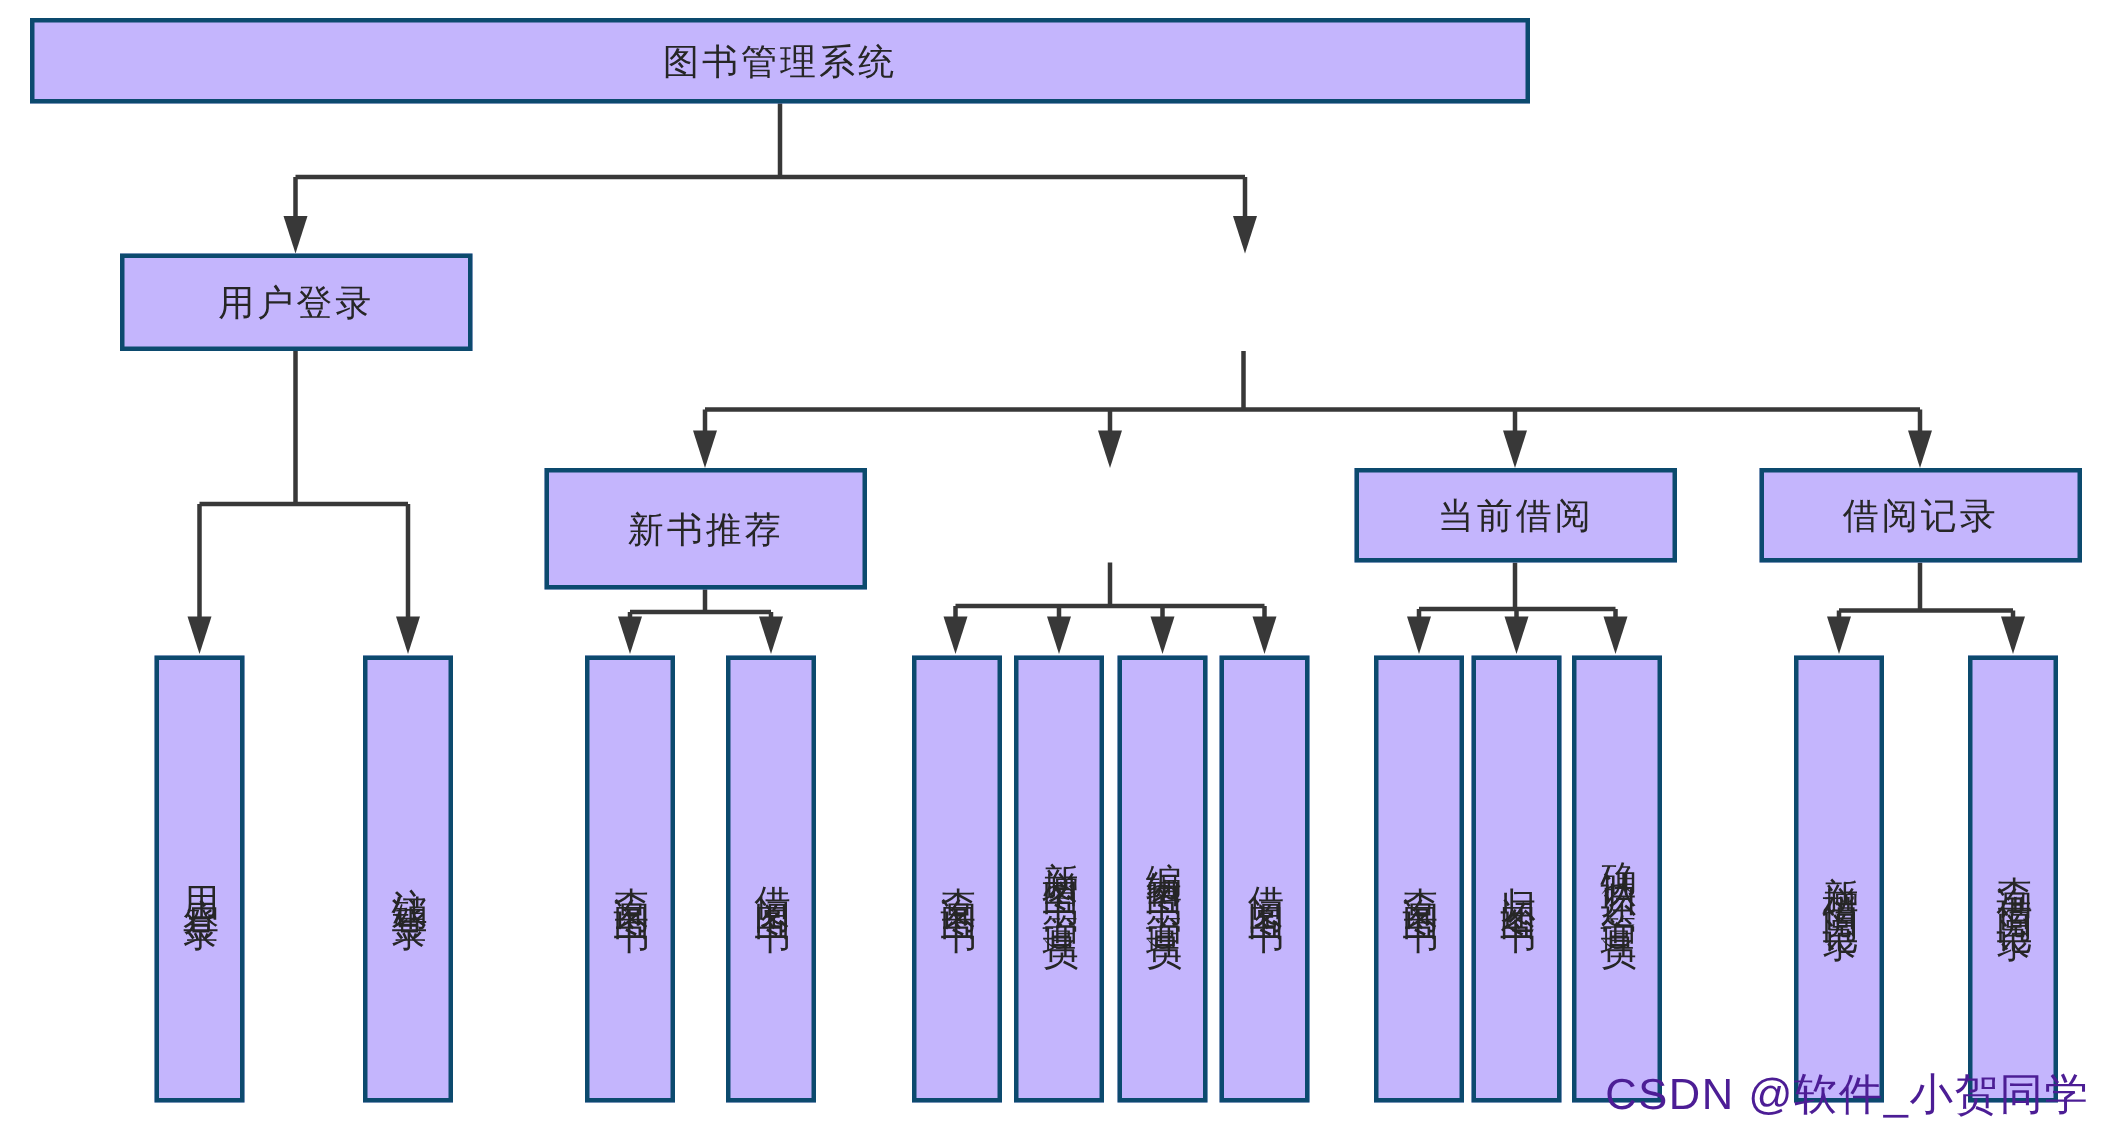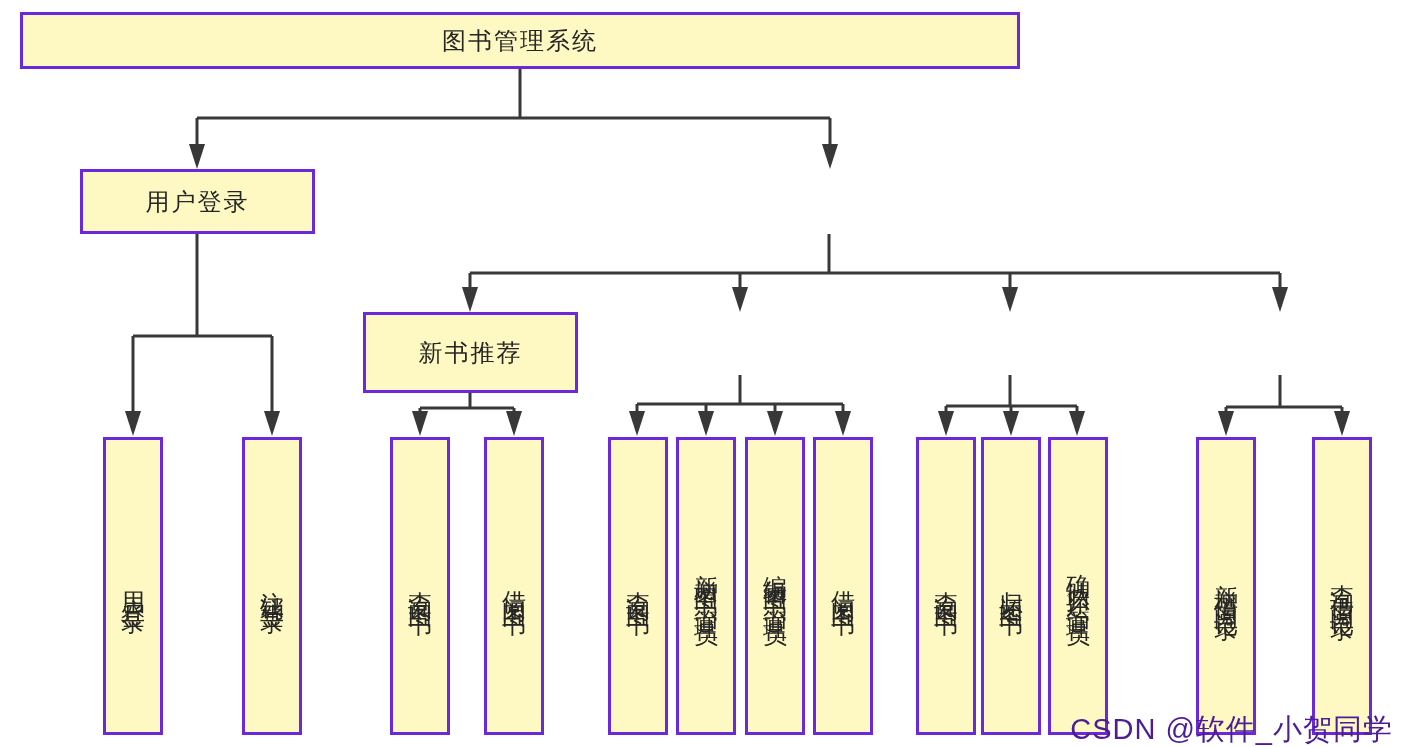--- a/index.html
+++ b/index.html
@@ -17,22 +17,22 @@
   }
   .connectors {
     position: absolute;
     left: 0;
     top: 0;
     z-index: 1;
   }
   .box {
     position: absolute;
     box-sizing: border-box;
-    background: #fef9c3;
-    border: 3px solid #6d28d9;
+    background: #c4b5fd;
+    border: 3px solid #0c4a6e;
     display: flex;
     align-items: center;
     justify-content: center;
     color: #262626;
     font-size: 24px;
     font-weight: 500;
     letter-spacing: 2px;
     z-index: 2;
   }
   .leaf {
@@ -95,20 +95,26 @@
     <span>图书管理系统</span>
   </div>
 
   <div class="box" style="left:80px; top:169px; width:235px; height:65px;">
     <span>用户登录</span>
   </div>
 
   <div class="box" style="left:363px; top:312px; width:215px; height:81px;">
     <span>新书推荐</span>
   </div>
+  <div class="box" style="left:903px; top:312px; width:215px; height:63px;">
+    <span>当前借阅</span>
+  </div>
+  <div class="box" style="left:1173px; top:312px; width:215px; height:63px;">
+    <span>借阅记录</span>
+  </div>
 
   <div class="box leaf" style="left:103px; top:437px; width:60px; height:298px;">
     <span>用户登录</span>
   </div>
   <div class="box leaf" style="left:242px; top:437px; width:60px; height:298px;">
     <span>注销登录</span>
   </div>
 
   <div class="box leaf" style="left:390px; top:437px; width:60px; height:298px;">
     <span>查询图书</span>

